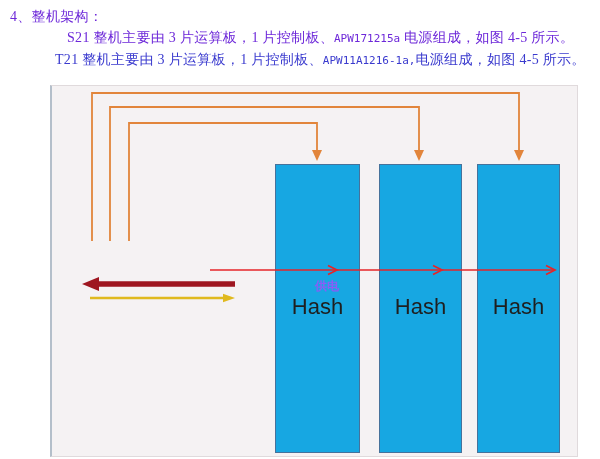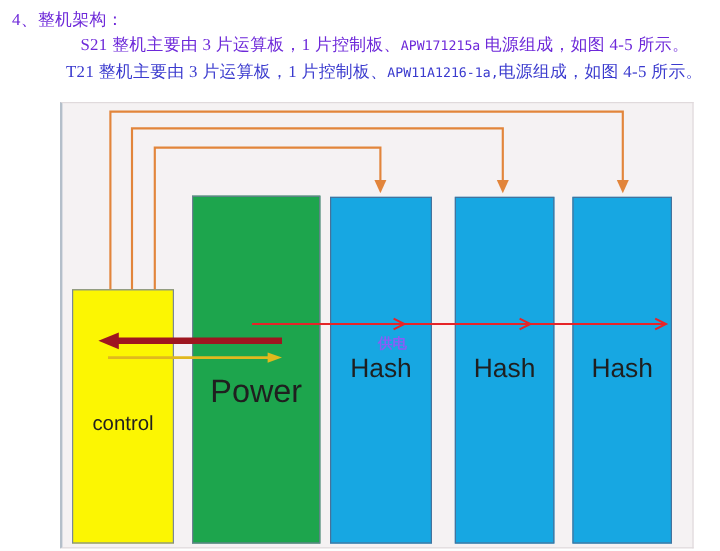--- a/index.html
+++ b/index.html
@@ -53,26 +53,20 @@
 <div class="textline" id="line-s21">
   <span>S21 整机主要由 3 片运算板，1 片控制板、</span><span class="code-text">APW171215a</span><span> 电源组成，如图 4-5 所示。</span>
 </div>
 
 <div class="textline" id="line-t21">
   <span>T21 整机主要由 3 片运算板，1 片控制板、</span><span class="code-text">APW11A1216-1a,</span><span>电源组成，如图 4-5 所示。</span>
 </div>
 
 <div id="diagram-panel">
 
-  <div class="board" id="control-board">
-    <span class="board-label">control</span>
-  </div>
-  <div class="board" id="power-board">
-    <span class="board-label">Power</span>
-  </div>
   <div class="board" id="hash-board-1">
     <span class="board-label hash-label">Hash</span>
   </div>
   <div class="board" id="hash-board-2">
     <span class="board-label hash-label">Hash</span>
   </div>
   <div class="board" id="hash-board-3">
     <span class="board-label hash-label">Hash</span>
   </div>
 

